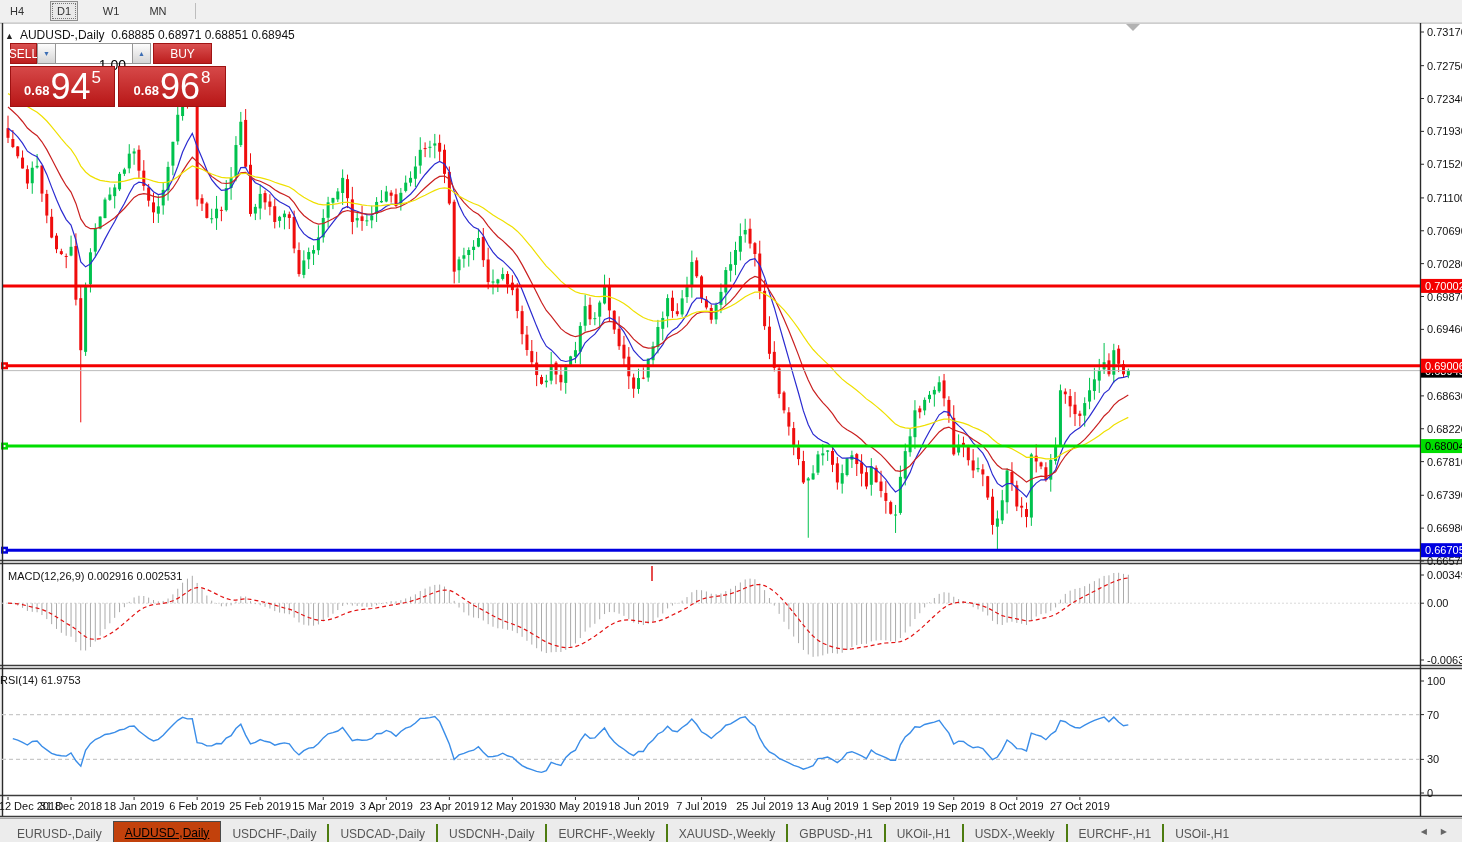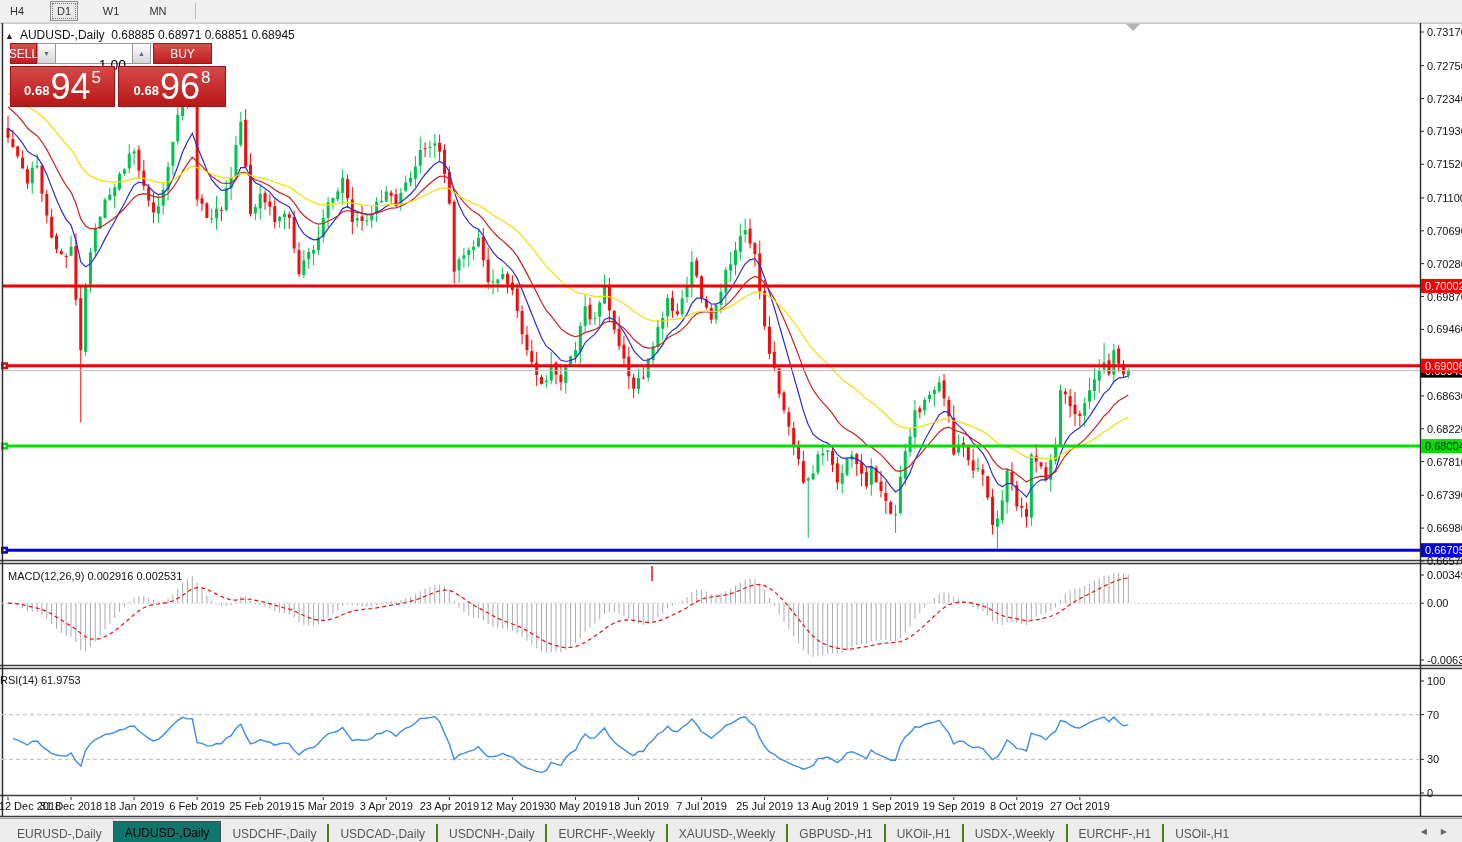--- a/index.html
+++ b/index.html
@@ -37,21 +37,21 @@
   .big{font-size:36px;line-height:34px;font-weight:400;}
   .sup{font-size:17px;margin:0 0 16px 1px;font-weight:400;}
   
   .ind-label{position:absolute;z-index:20;font-size:11px;color:#111;white-space:pre;}
   
   #tabbar{position:absolute;left:0;top:818px;width:1462px;height:24px;background:#ececec;
           border-top:1px solid #a8a8a8;display:flex;align-items:flex-end;z-index:40;}
   .tab{height:19px;display:flex;align-items:center;padding:0 11px;font-size:12px;color:#555;
        white-space:nowrap;cursor:pointer;border-left:2px solid #4d7c0f;}
   .tab:first-child{border-left:none;margin-left:6px;}
-  .tab.active{background:#0f766e;border:1px solid #4a4a4a;border-bottom:none;color:#000;height:21px;}
+  .tab.active{background:#c2410c;border:1px solid #4a4a4a;border-bottom:none;color:#000;height:21px;text-decoration:underline;}
   .tab.active + .tab{border-left:none;}
   #tab-scrolls{margin-left:auto;display:flex;align-items:center;height:100%;padding-right:8px;}
   .tscroll{font-size:8px;color:#666;padding:0 7px;cursor:pointer;}
 </style>
 </head>
 <body>
 
 <div id="app">
   <div id="toolbar">
       <div class="tfbtn">H4</div>

